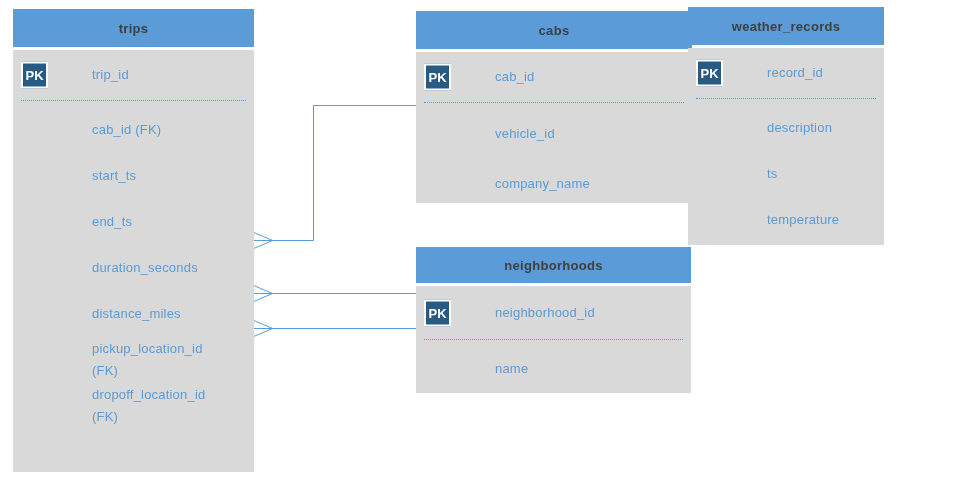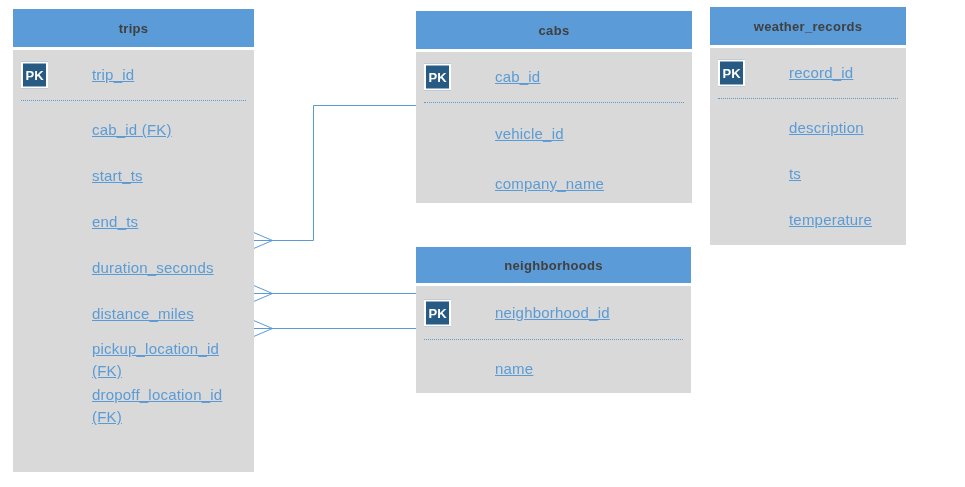--- a/index.html
+++ b/index.html
@@ -20,22 +20,22 @@
   .entity-neighborhoods .entity-header{height:36px;}
   .entity-title{color:#404040;font-size:13px;font-weight:600;letter-spacing:.3px;}
   .entity-body{background:var(--body);margin-top:3px;overflow:hidden;}
 
   .row{position:relative;display:flex;align-items:center;
     min-height:46px;padding-left:79px;padding-right:8px;}
   .row.pk-row{min-height:50px;}
   .entity-cabs .row{min-height:50px;}
   .entity-neighborhoods .row.pk-row{min-height:53px;}
 
-  .field-label{color:var(--accent-text);font-size:15px;line-height:22px;
-    max-width:140px;letter-spacing:.2px;text-decoration:underline;}
+  .field-label{color:var(--accent-text);font-size:13px;line-height:22px;
+    max-width:140px;letter-spacing:.2px;}
 
   .pk-badge{position:absolute;left:8px;top:50%;transform:translateY(-50%);
     width:27px;height:27px;background:var(--pk-badge);border:2px solid #ffffff;
     color:#ffffff;font-size:13px;font-weight:bold;
     display:flex;align-items:center;justify-content:center;}
 
   .divider{border-top:1px dotted var(--accent-text);margin:0 8px 6px 8px;height:0;}
 
   .rel-layer{position:absolute;left:0;top:0;width:965px;height:487px;
     pointer-events:none;}
@@ -123,21 +123,21 @@
         <span class="pk-badge">PK</span>
         <span class="field-label">neighborhood_id</span>
       </div>
       <div class="divider"></div>
       <div class="row">
         <span class="field-label">name</span>
       </div>
     </div>
   </div>
 
-  <div class="entity entity-weather" style="left:710px;top:7px;width:196px;">
+  <div class="entity entity-weather" style="left:688px;top:7px;width:196px;">
     <div class="entity-header">
       <span class="entity-title">weather_records</span>
     </div>
     <div class="entity-body" style="height:197px;">
       <div class="row pk-row">
         <span class="pk-badge">PK</span>
         <span class="field-label">record_id</span>
       </div>
       <div class="divider"></div>
       <div class="row">

